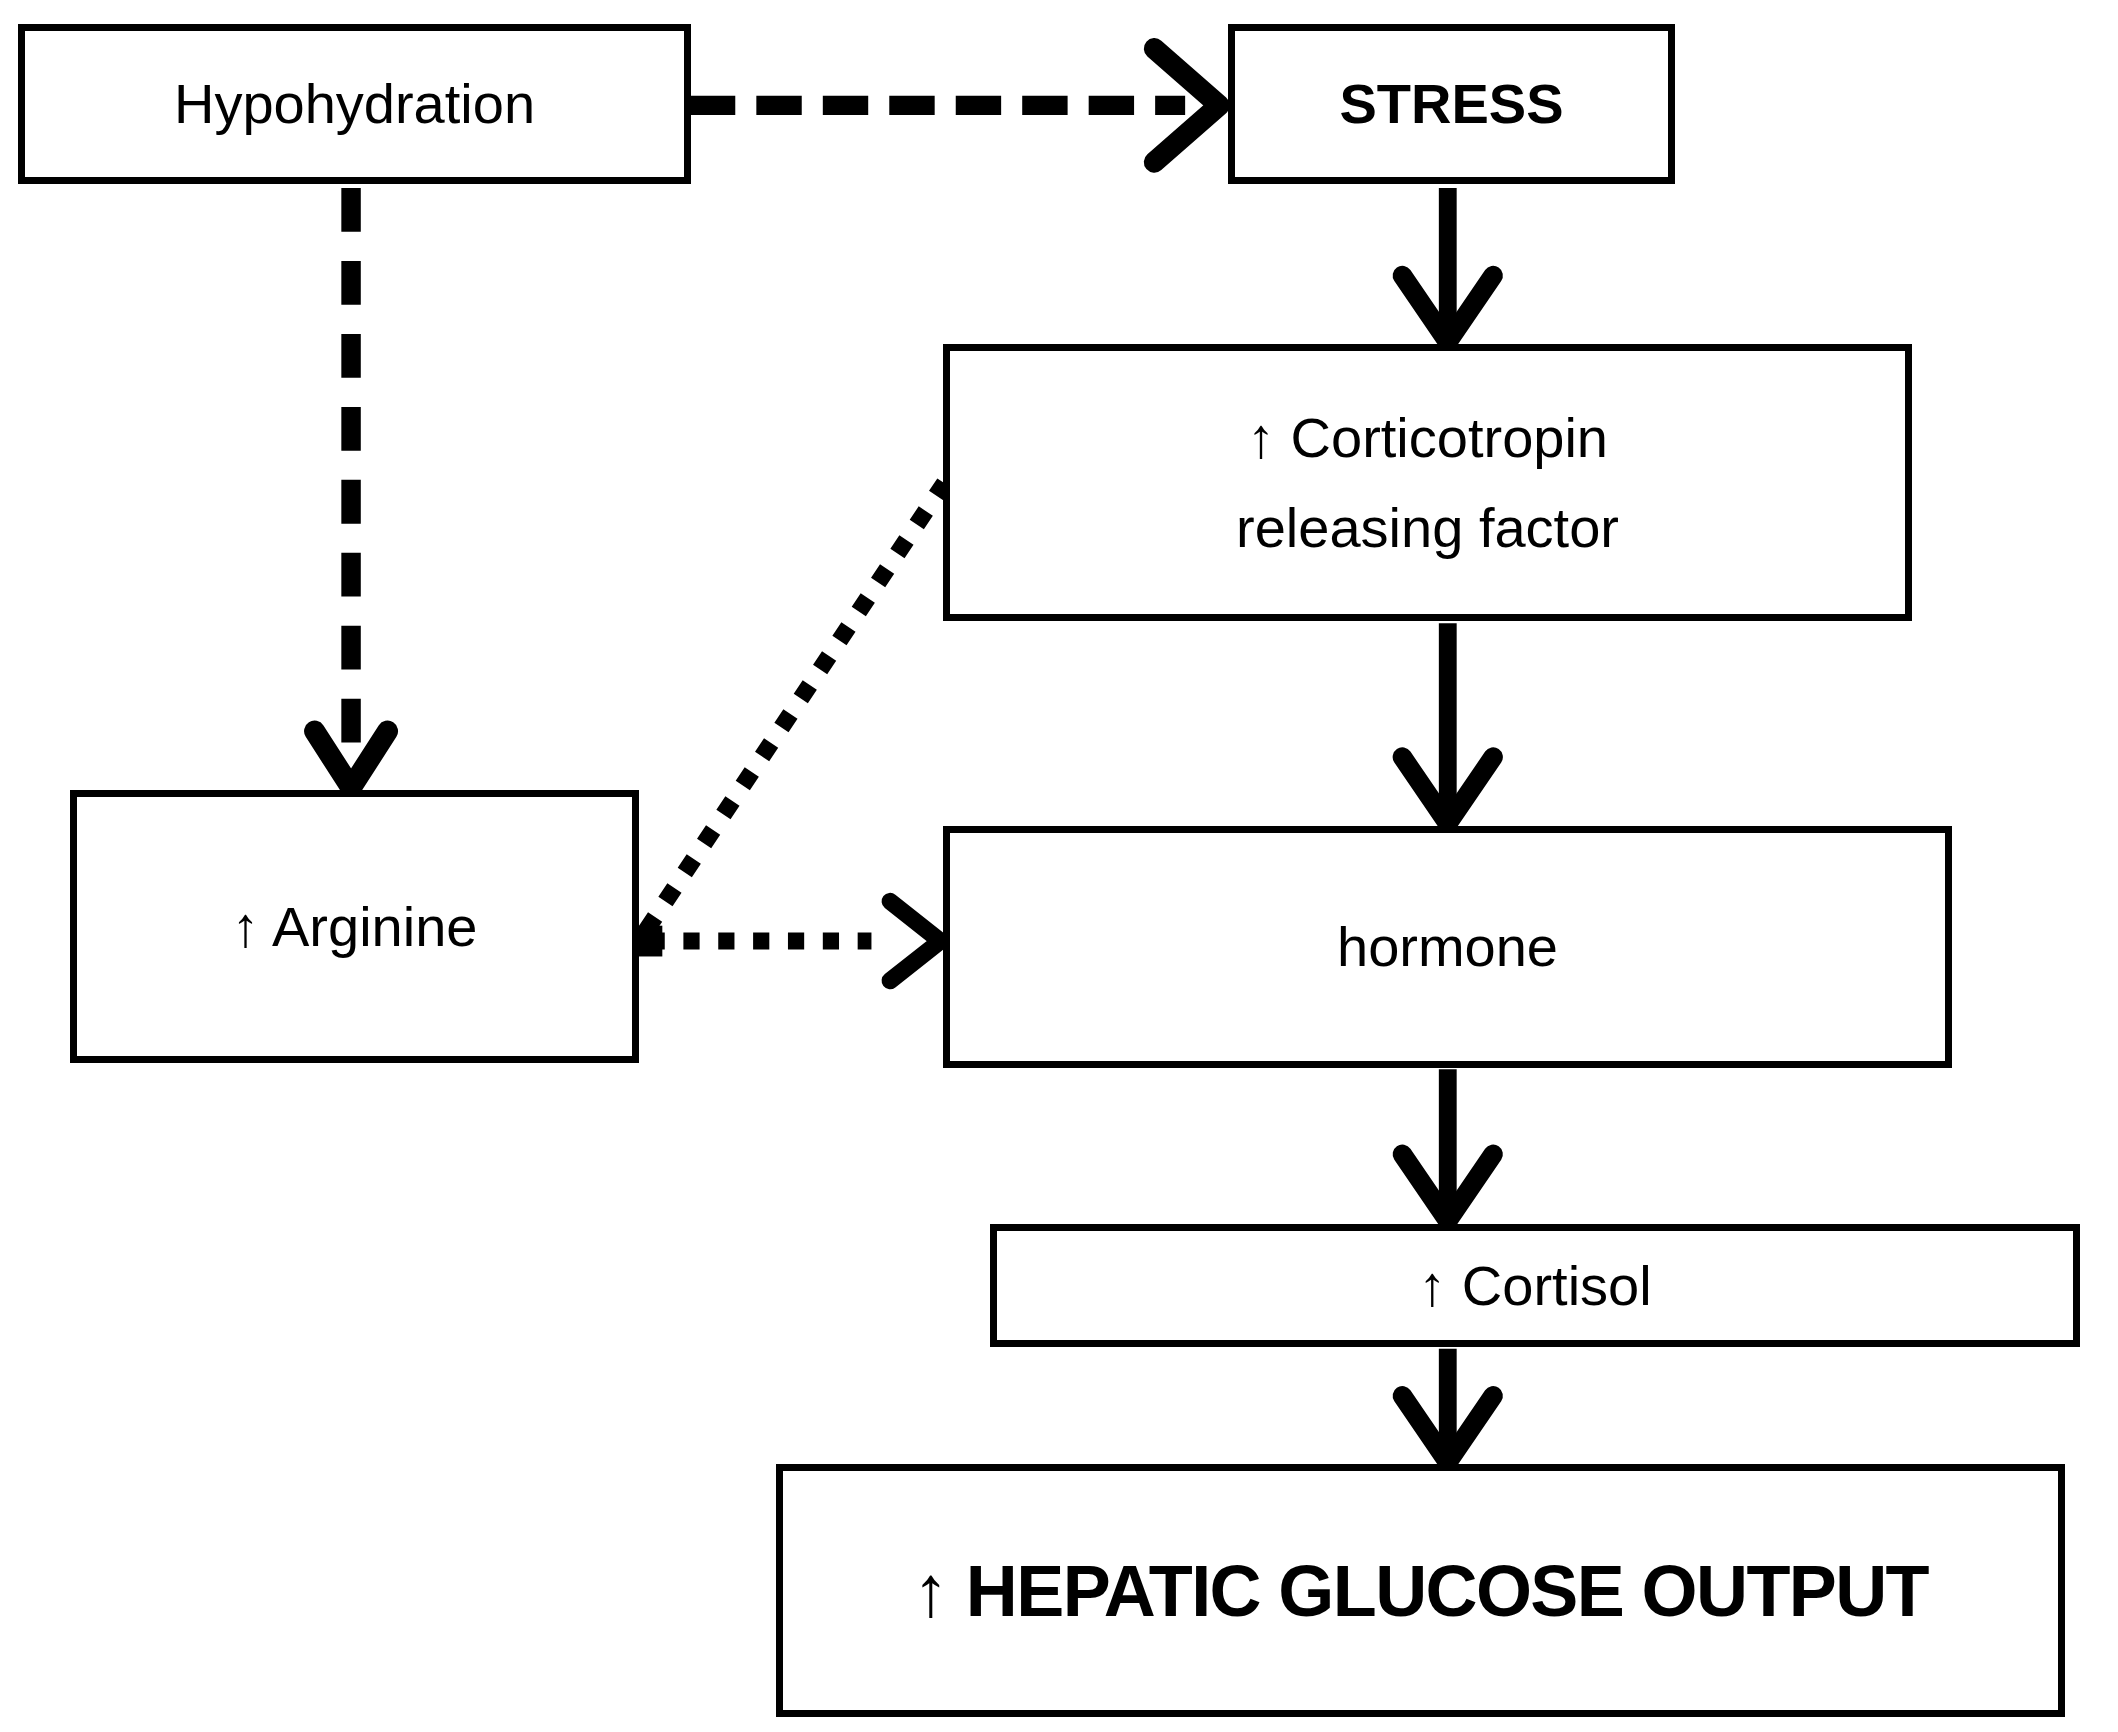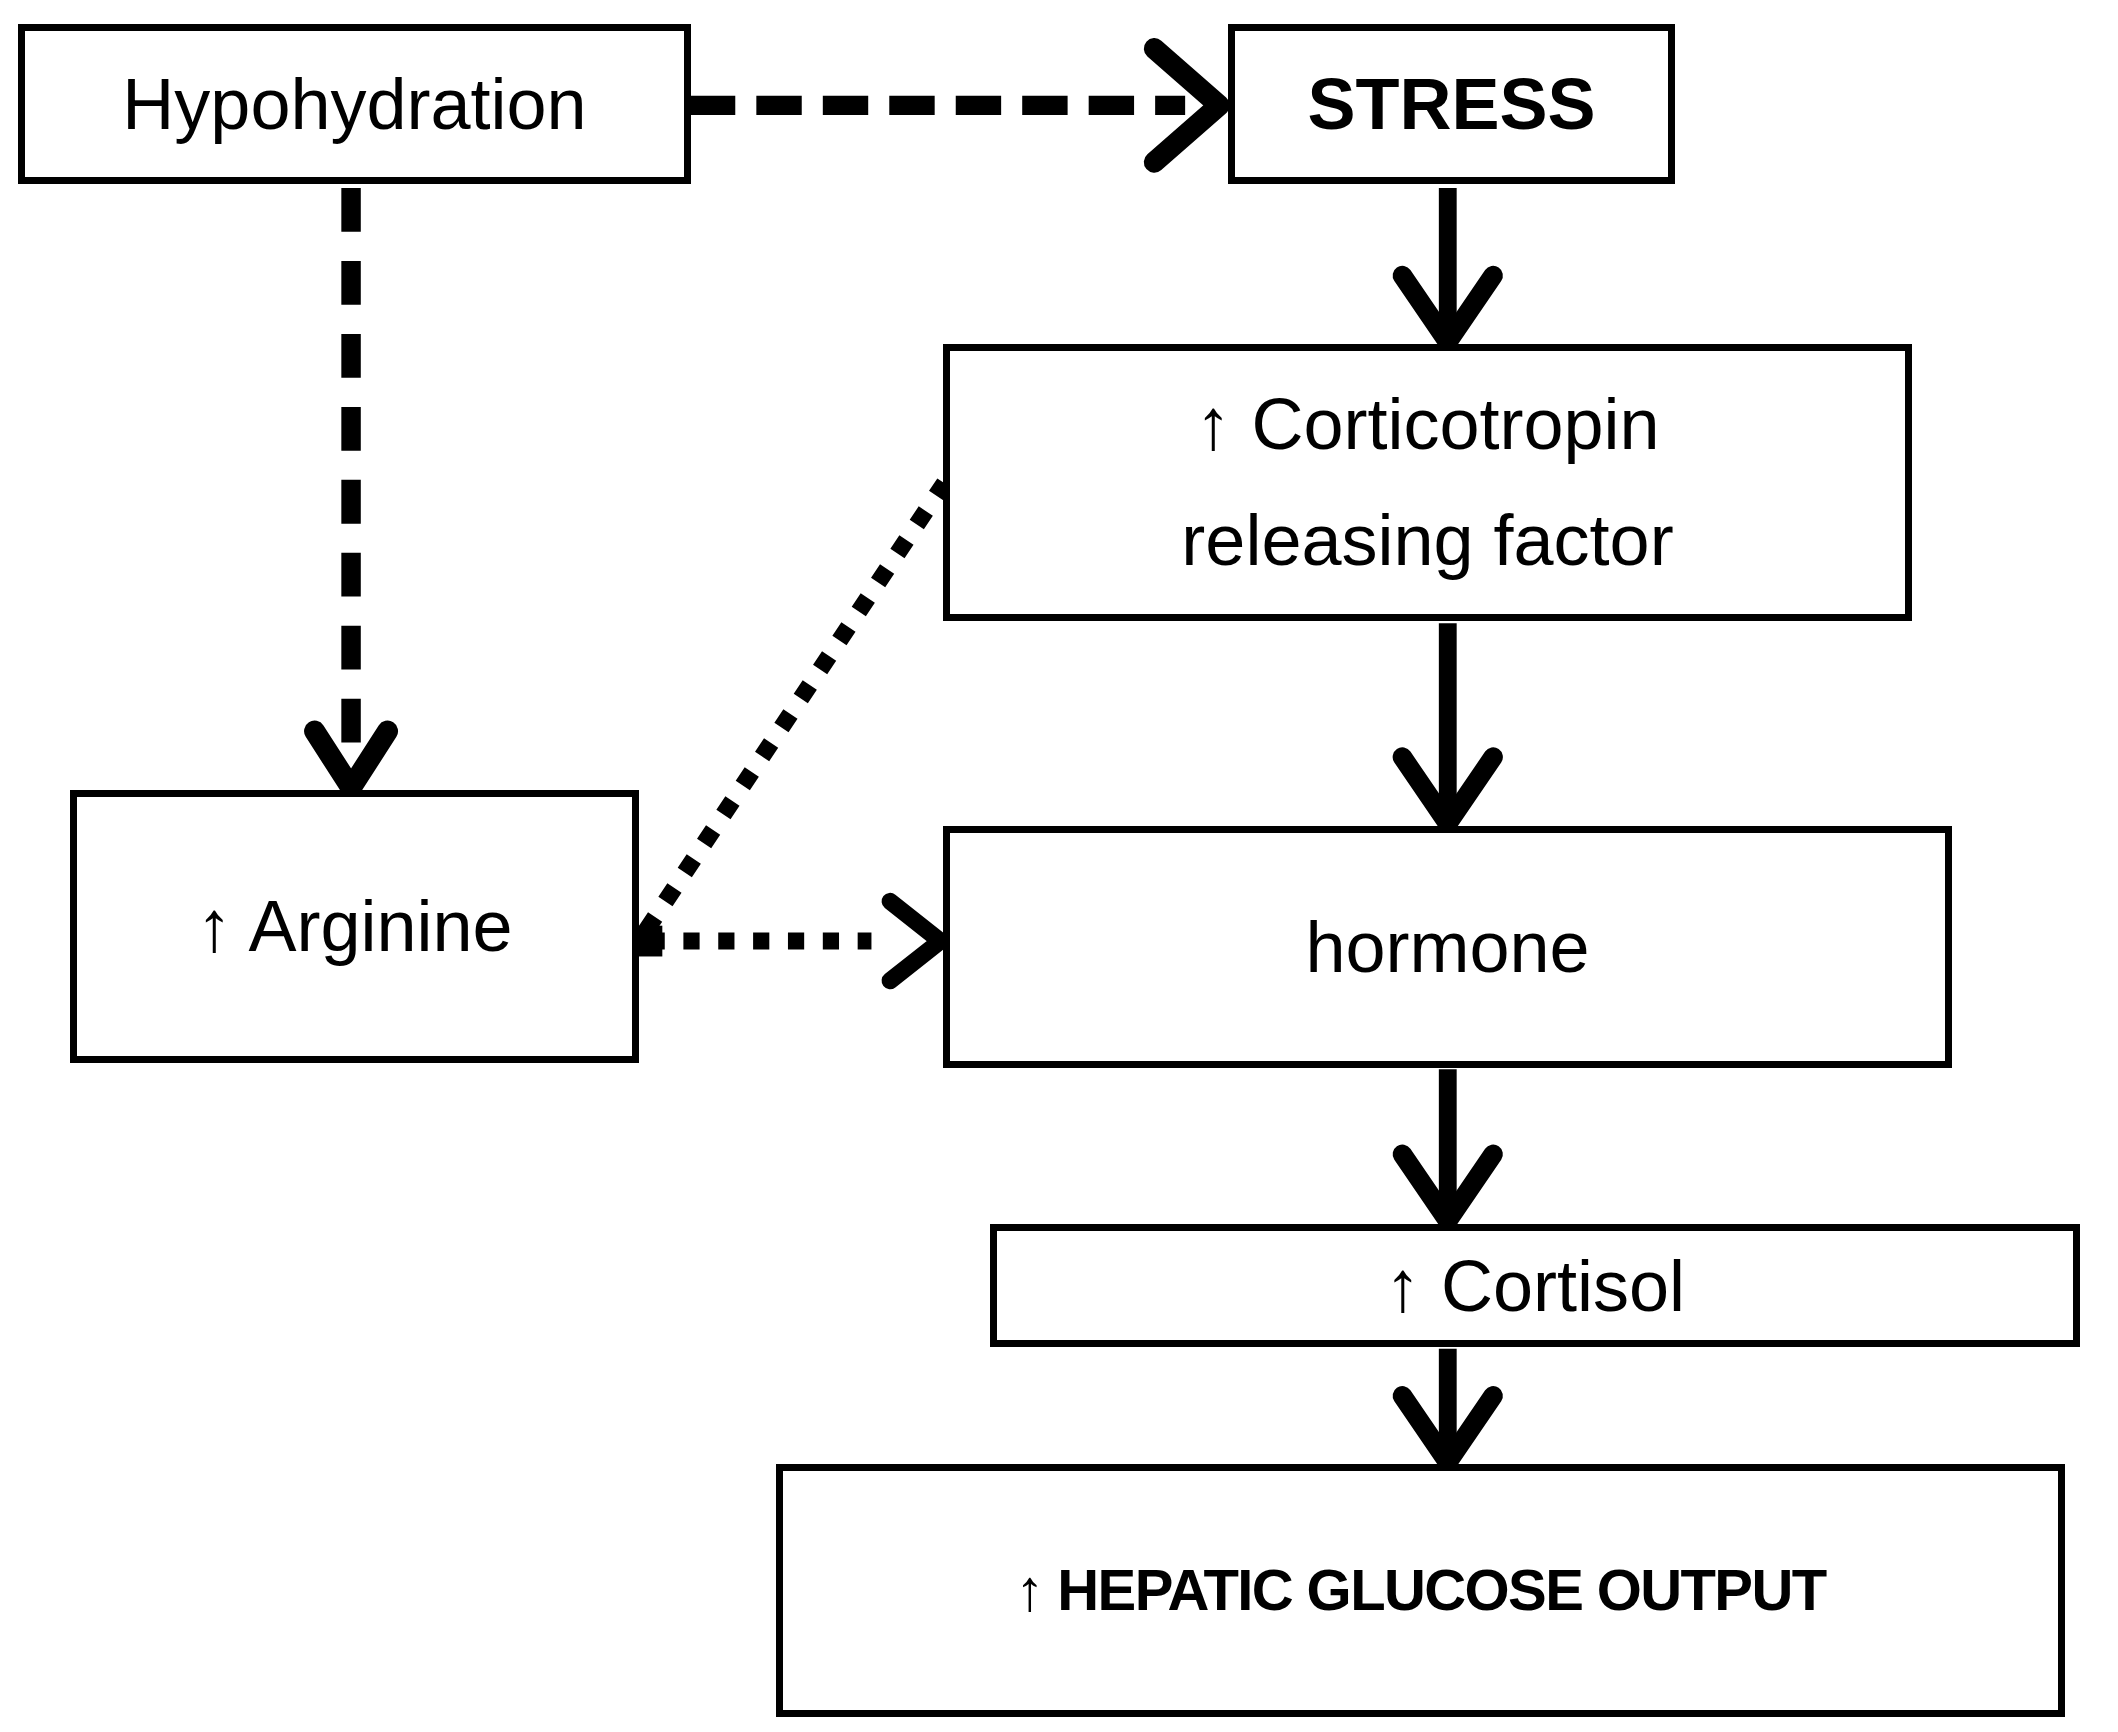--- a/index.html
+++ b/index.html
@@ -23,36 +23,36 @@
   }
   .node {
     position: absolute;
     box-sizing: border-box;
     border: 7.3px solid #000000;
     background: #ffffff;
     display: flex;
     align-items: center;
     justify-content: center;
     text-align: center;
-    font-size: 72px;
+    font-size: 56px;
     line-height: 1.25;
     white-space: nowrap;
   }
   .node .lines span { display: block; }
   #box-hypohydration { left: 18px;   top: 24px;   width: 673px;  height: 160px; }
   #box-stress        { left: 1228px; top: 24px;   width: 447px;  height: 160px; font-weight: bold; }
   #box-crf           { left: 943px; top: 344px;  width: 969px; height: 277px; }
   #box-crf .lines    { line-height: 1.6; }
   #box-avp           { left: 70px;   top: 790px;  width: 569px;  height: 273px; }
   #box-avp .lines    { line-height: 1.6; }
   #box-acth          { left: 943px; top: 826px; width: 1009px; height: 242px; }
   #box-acth .lines   { line-height: 1.42; }
   #box-cortisol      { left: 990px; top: 1224px; width: 1090px; height: 123px; align-items: center; }
   #box-hgo           { left: 776px;  top: 1464px; width: 1289px; height: 253px;
-                       font-weight: bold; font-size: 58px; letter-spacing: -1.6px; }
+                       font-weight: bold; font-size: 72px; letter-spacing: -1.6px; }
 </style>
 </head>
 <body>
 
 <div class="canvas">
 
   <svg class="connector-layer" width="2119" height="1733" viewBox="0 0 2614 2138">
 
     <line x1="851" y1="130" x2="1462" y2="130" stroke="#000000" stroke-width="24" stroke-dasharray="56 26"></line>
     <path d="M 1424 60 L 1504 130 L 1424 200" fill="none" stroke="#000000" stroke-width="26" stroke-linecap="round" stroke-linejoin="round"></path>

